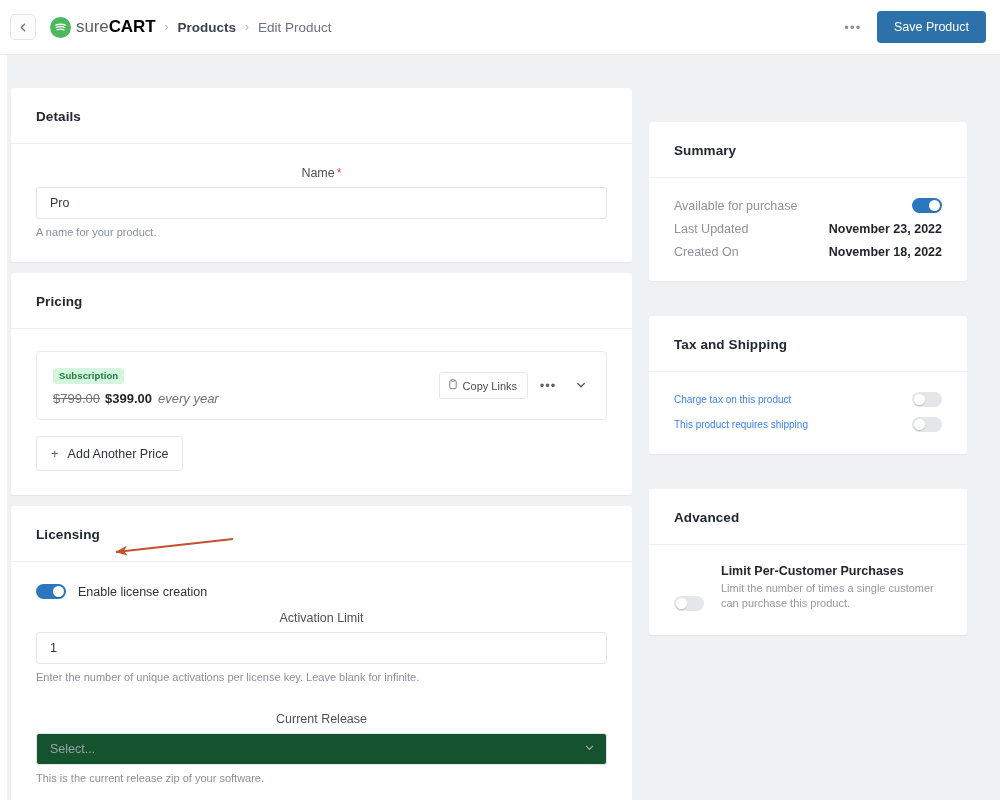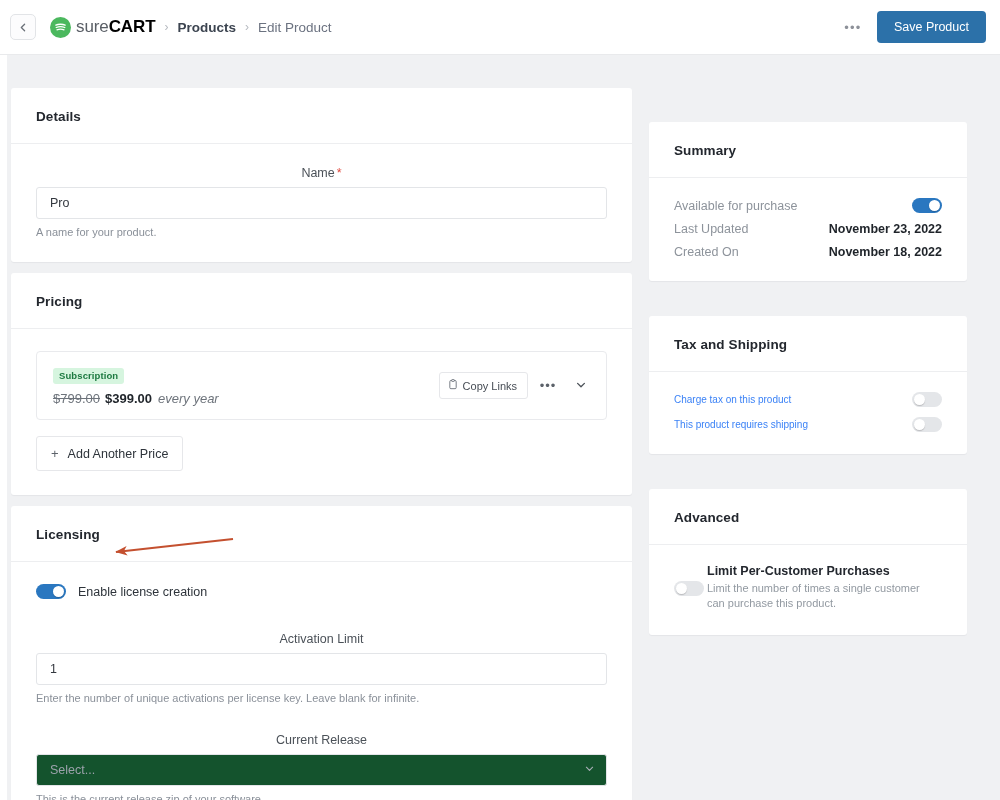--- a/index.html
+++ b/index.html
@@ -302,21 +302,21 @@
 
   .opt-row {
     display: flex;
     align-items: center;
     justify-content: space-between;
     margin-bottom: 10px;
   }
   .opt-row:last-child { margin-bottom: 0; }
   .opt-label { font-size: 10px; color: #3b82f6; }
 
-  .adv-row { display: flex; align-items: center; gap: 3px; }
+  .adv-row { display: flex; align-items: flex-end; gap: 17px; }
   .adv-title {
     font-size: 12.5px;
     font-weight: 700;
     color: #23272e;
     display: block;
     margin-bottom: 3px;
     margin-top: -1px;
   }
   .adv-desc {
     font-size: 11px;
@@ -434,21 +434,21 @@
         </button>
       </div>
     </div>
 
     <div class="card">
       <div class="card-head">
         <span class="card-title">Licensing</span>
       </div>
       <div class="card-body">
 
-        <div class="toggle-row" style="margin-bottom:33px;">
+        <div class="toggle-row" style="margin-bottom:12px;">
           <div class="toggle on">
             <div class="knob"></div>
           </div>
           <span class="label">Enable license creation</span>
         </div>
 
         <label class="field-label">Activation Limit</label>
         <div class="text-input">1</div>
         <span class="help-text">Enter the number of unique activations per license key. Leave blank for infinite.</span>
 

